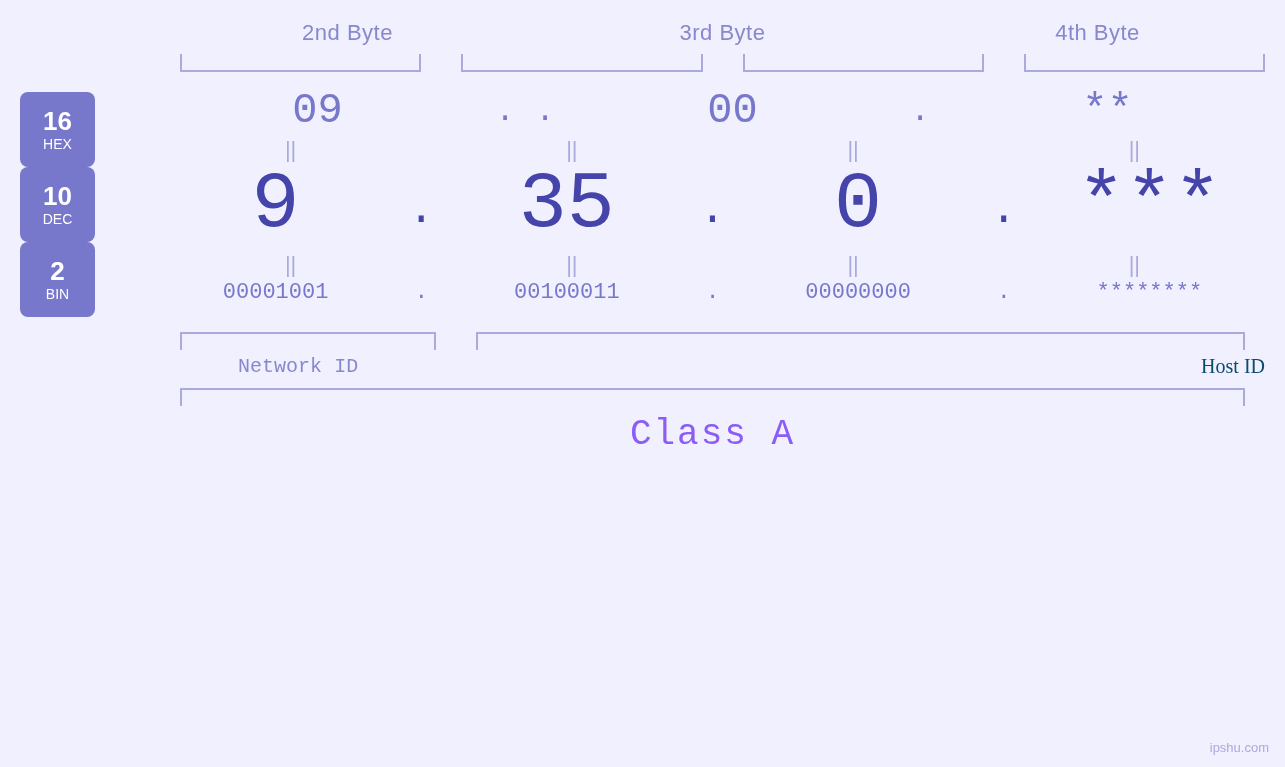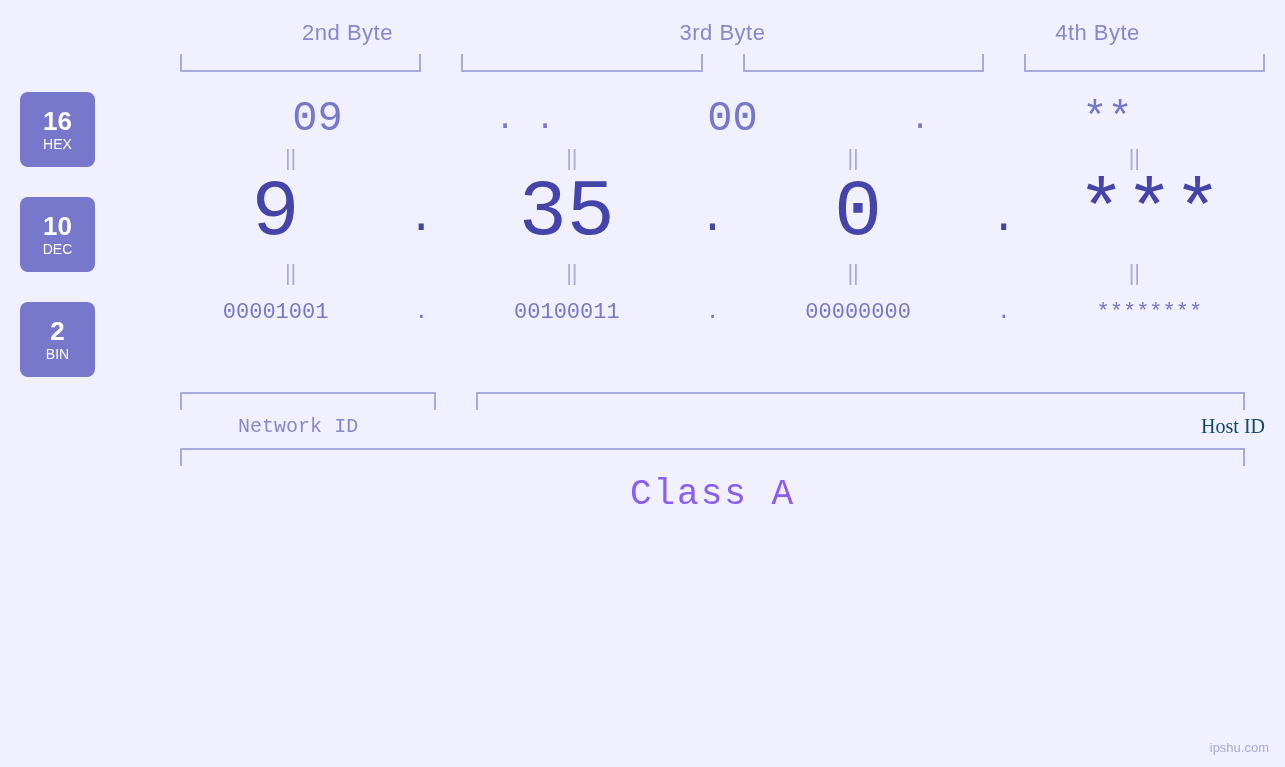--- a/index.html
+++ b/index.html
@@ -86,21 +86,20 @@
       align-items: stretch;
     }
 
     
     .badges-col {
       display: flex;
       flex-direction: column;
       justify-content: space-around;
       width: 140px;
       padding: 10px 20px;
-      gap: 30px;
     }
 
     .badge {
       background: #7777cc;
       color: white;
       border-radius: 8px;
       width: 75px;
       height: 75px;
       display: flex;
       flex-direction: column;
@@ -129,23 +128,23 @@
     }
 
     
     .row {
       display: flex;
       align-items: center;
       justify-content: space-around;
       padding: 0 10px;
     }
 
-    .row-hex { margin-top: 13px; }
+    .row-hex { margin-top: 5px; }
     .row-dec { margin-top: 0; }
-    .row-bin { margin-top: 12px; }
+    .row-bin { margin-top: 0; }
 
     .cell {
       flex: 1;
       text-align: center;
       color: #6666bb;
     }
 
     
     .hex-val {
       font-size: 42px;

